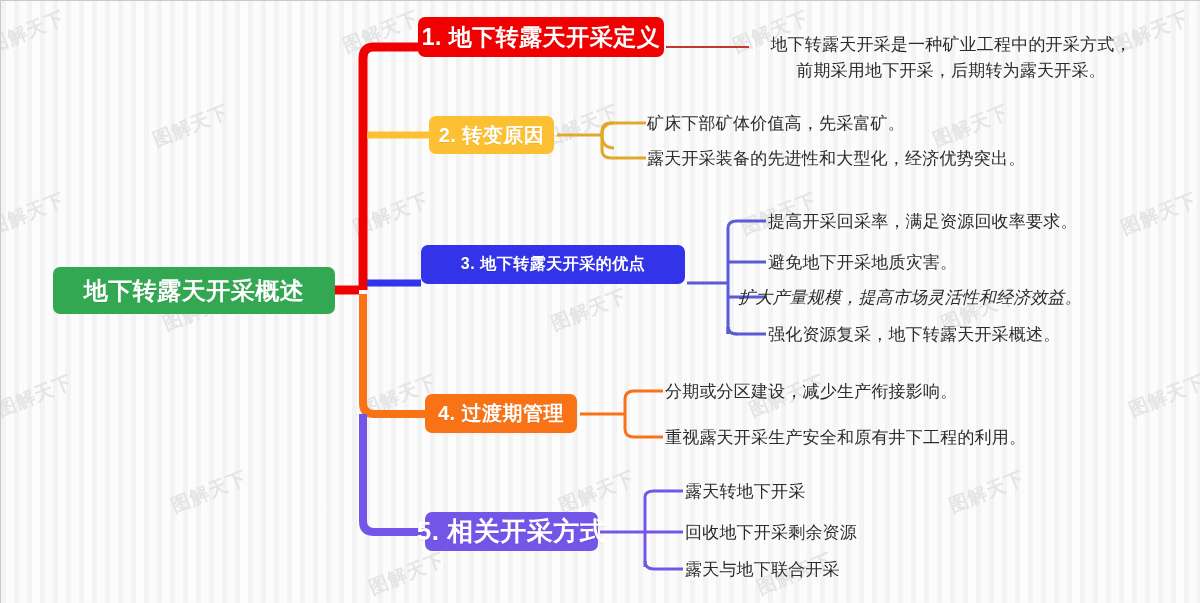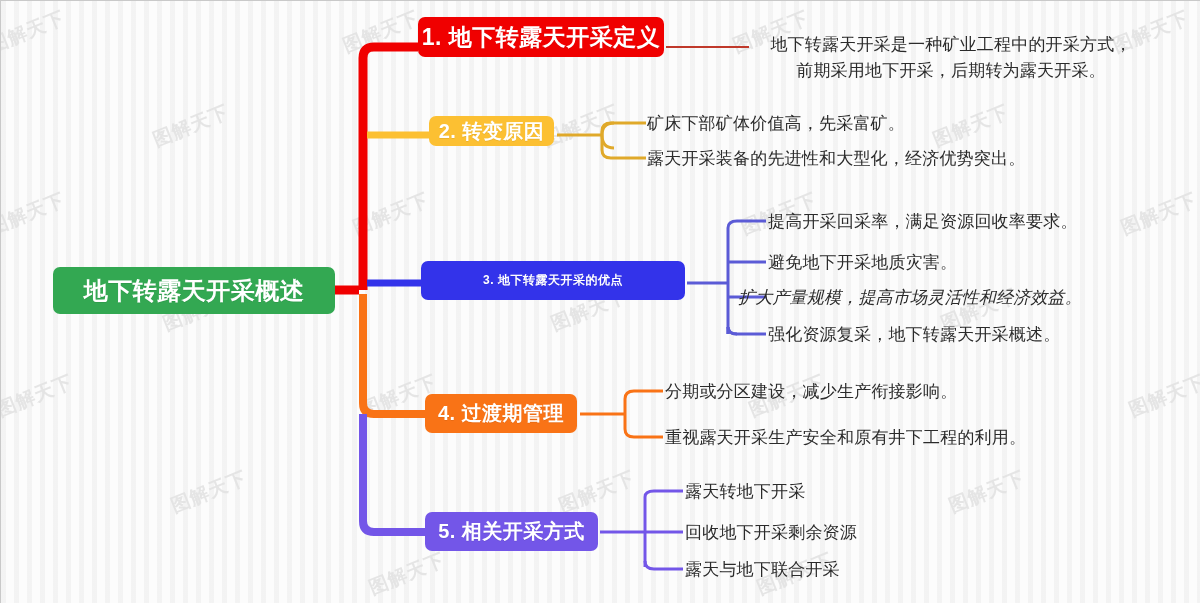--- a/index.html
+++ b/index.html
@@ -87,54 +87,54 @@
     height: 40px;
     background: #f00000;
     border-radius: 7px;
     font-size: 23px;
   }
 
   .node-b2 {
     left: 428px;
     top: 115px;
     width: 125px;
-    height: 30px;
+    height: 38px;
     background: #fcc032;
     border-radius: 7px;
     font-size: 20px;
   }
 
   .node-b3 {
     left: 420px;
-    top: 260px;
+    top: 244px;
     width: 264px;
     height: 39px;
     background: #3333ea;
     border-radius: 7px;
-    font-size: 12px;
+    font-size: 16px;
   }
 
   .node-b4 {
     left: 424px;
     top: 393px;
     width: 152px;
     height: 39px;
     background: #f97316;
     border-radius: 7px;
     font-size: 20px;
   }
 
   .node-b5 {
     left: 424px;
     top: 511px;
     width: 173px;
     height: 39px;
     background: #7356e8;
     border-radius: 7px;
-    font-size: 20px;
+    font-size: 26px;
   }
 
   
   .leaf {
     position: absolute;
     color: #2b2b2b;
     font-size: 17px;
     line-height: 25px;
     white-space: nowrap;
     letter-spacing: 0.2px;

